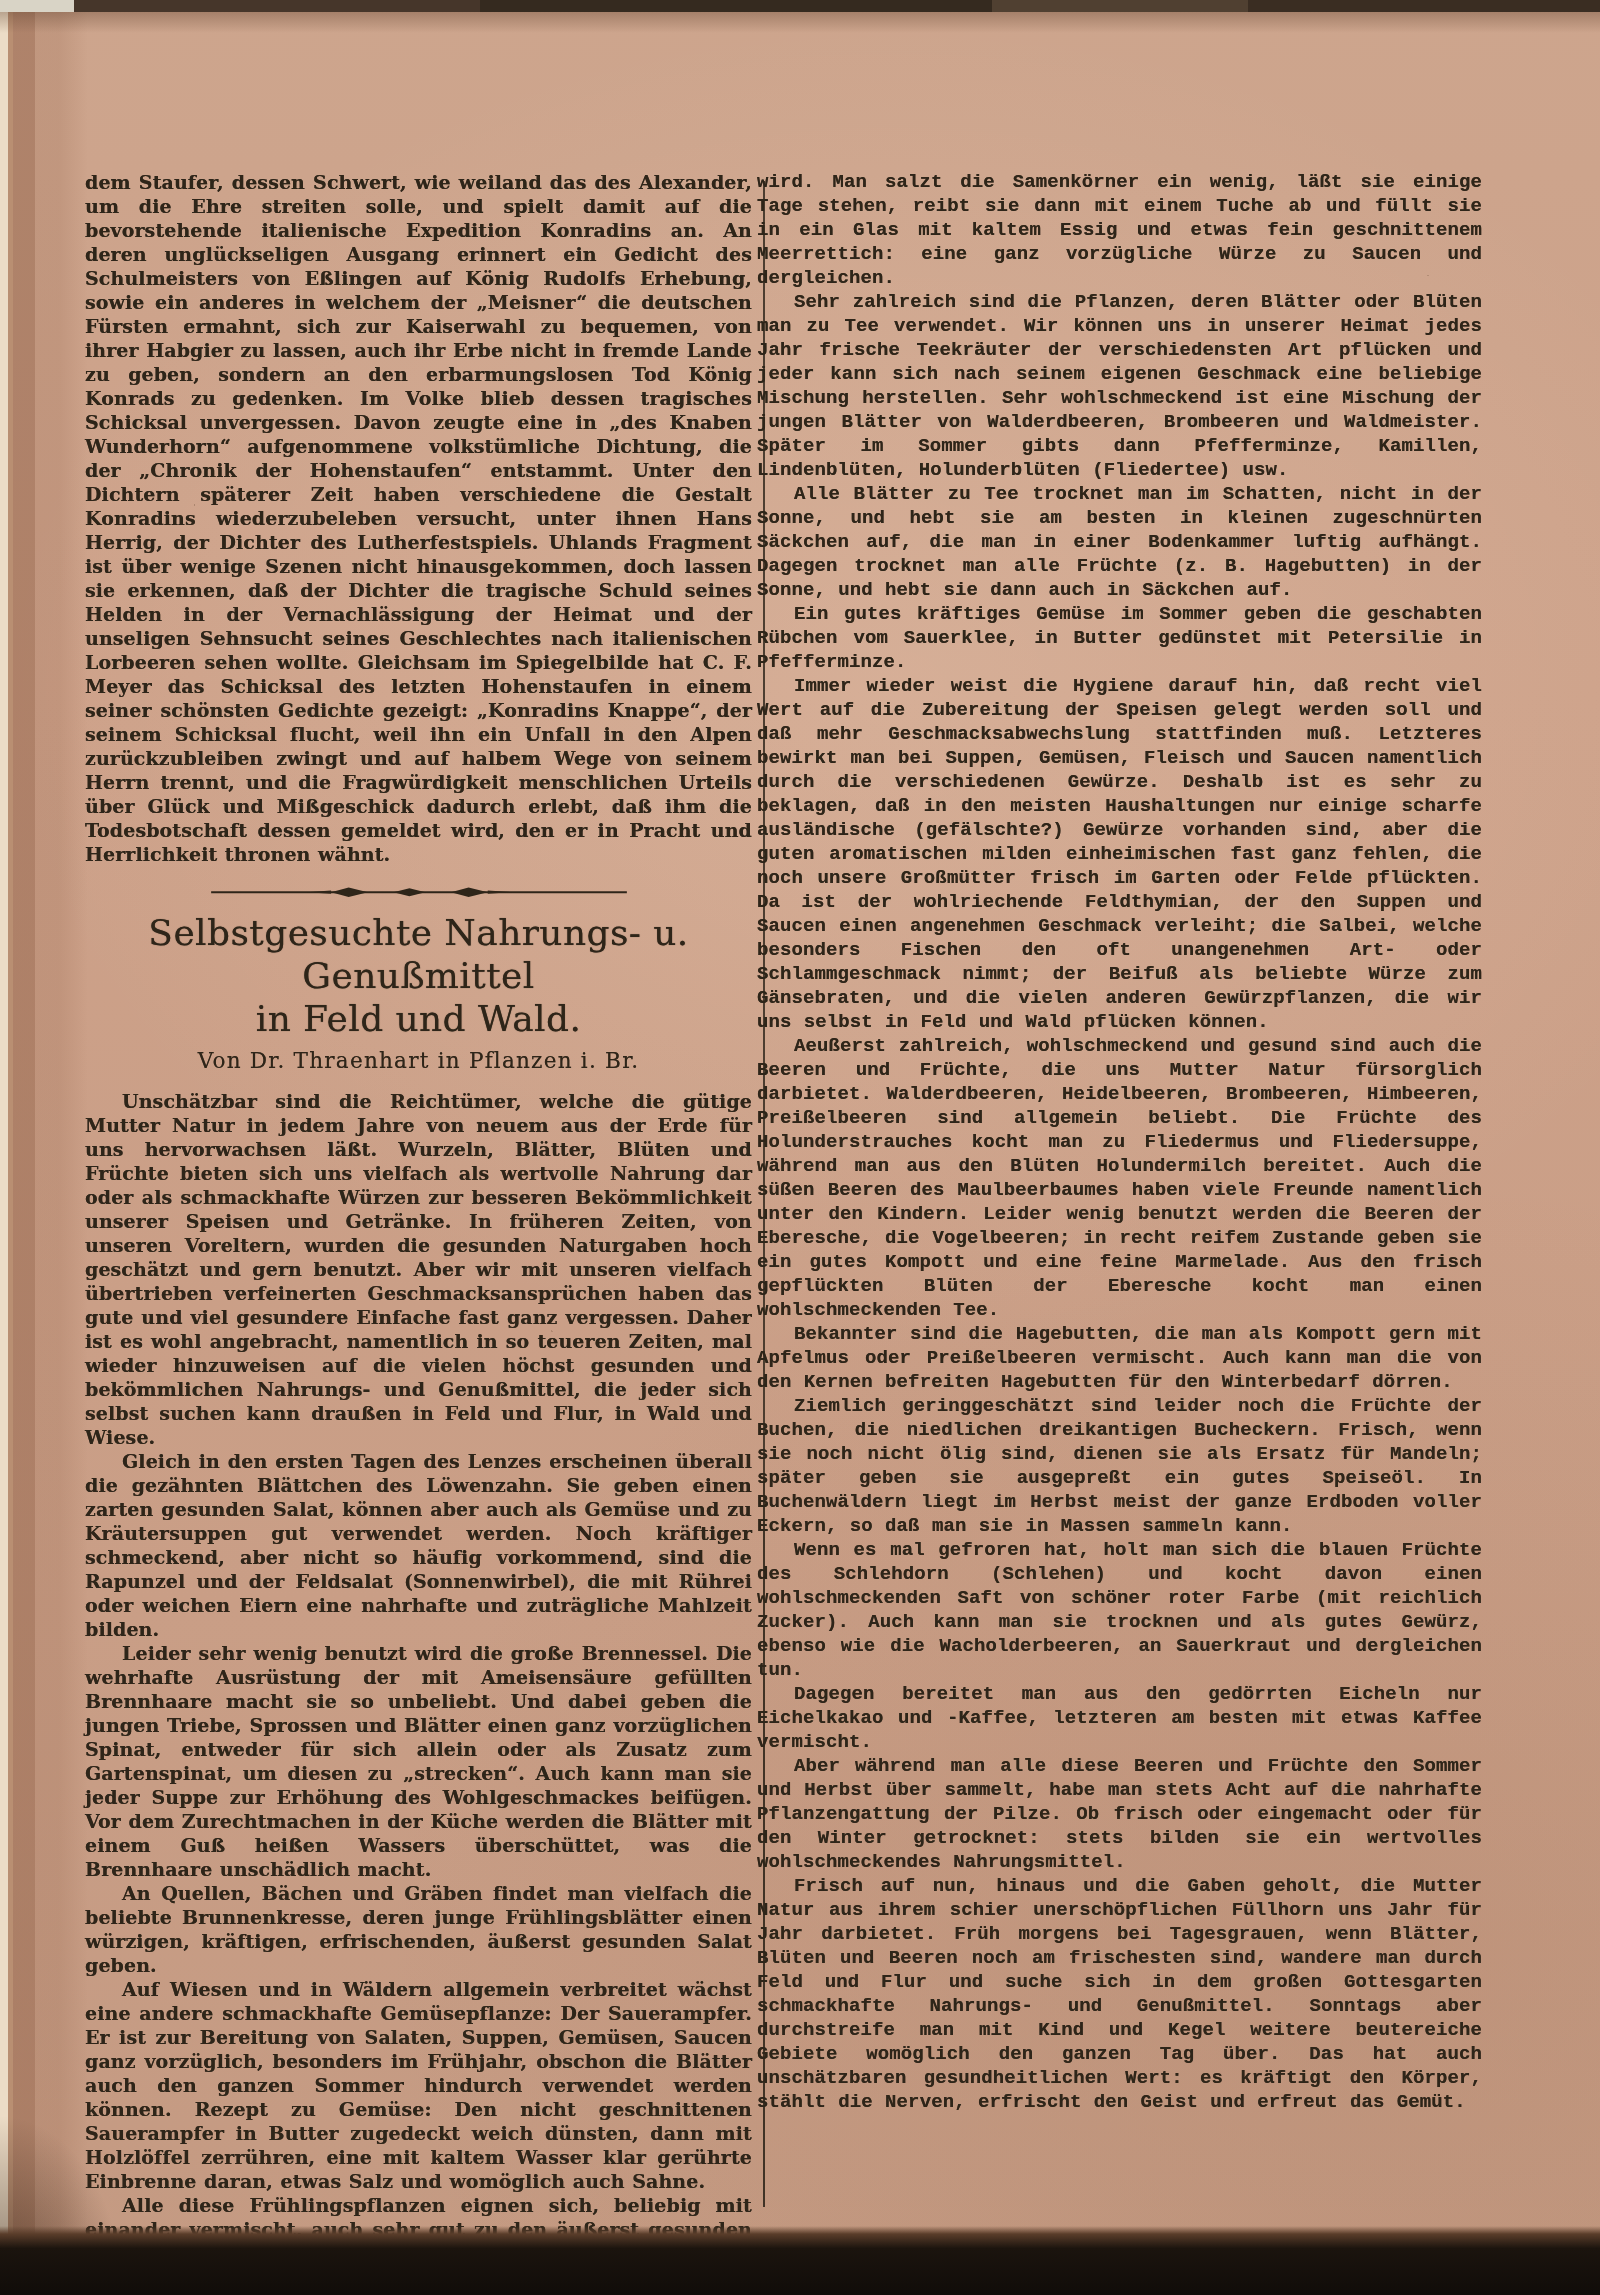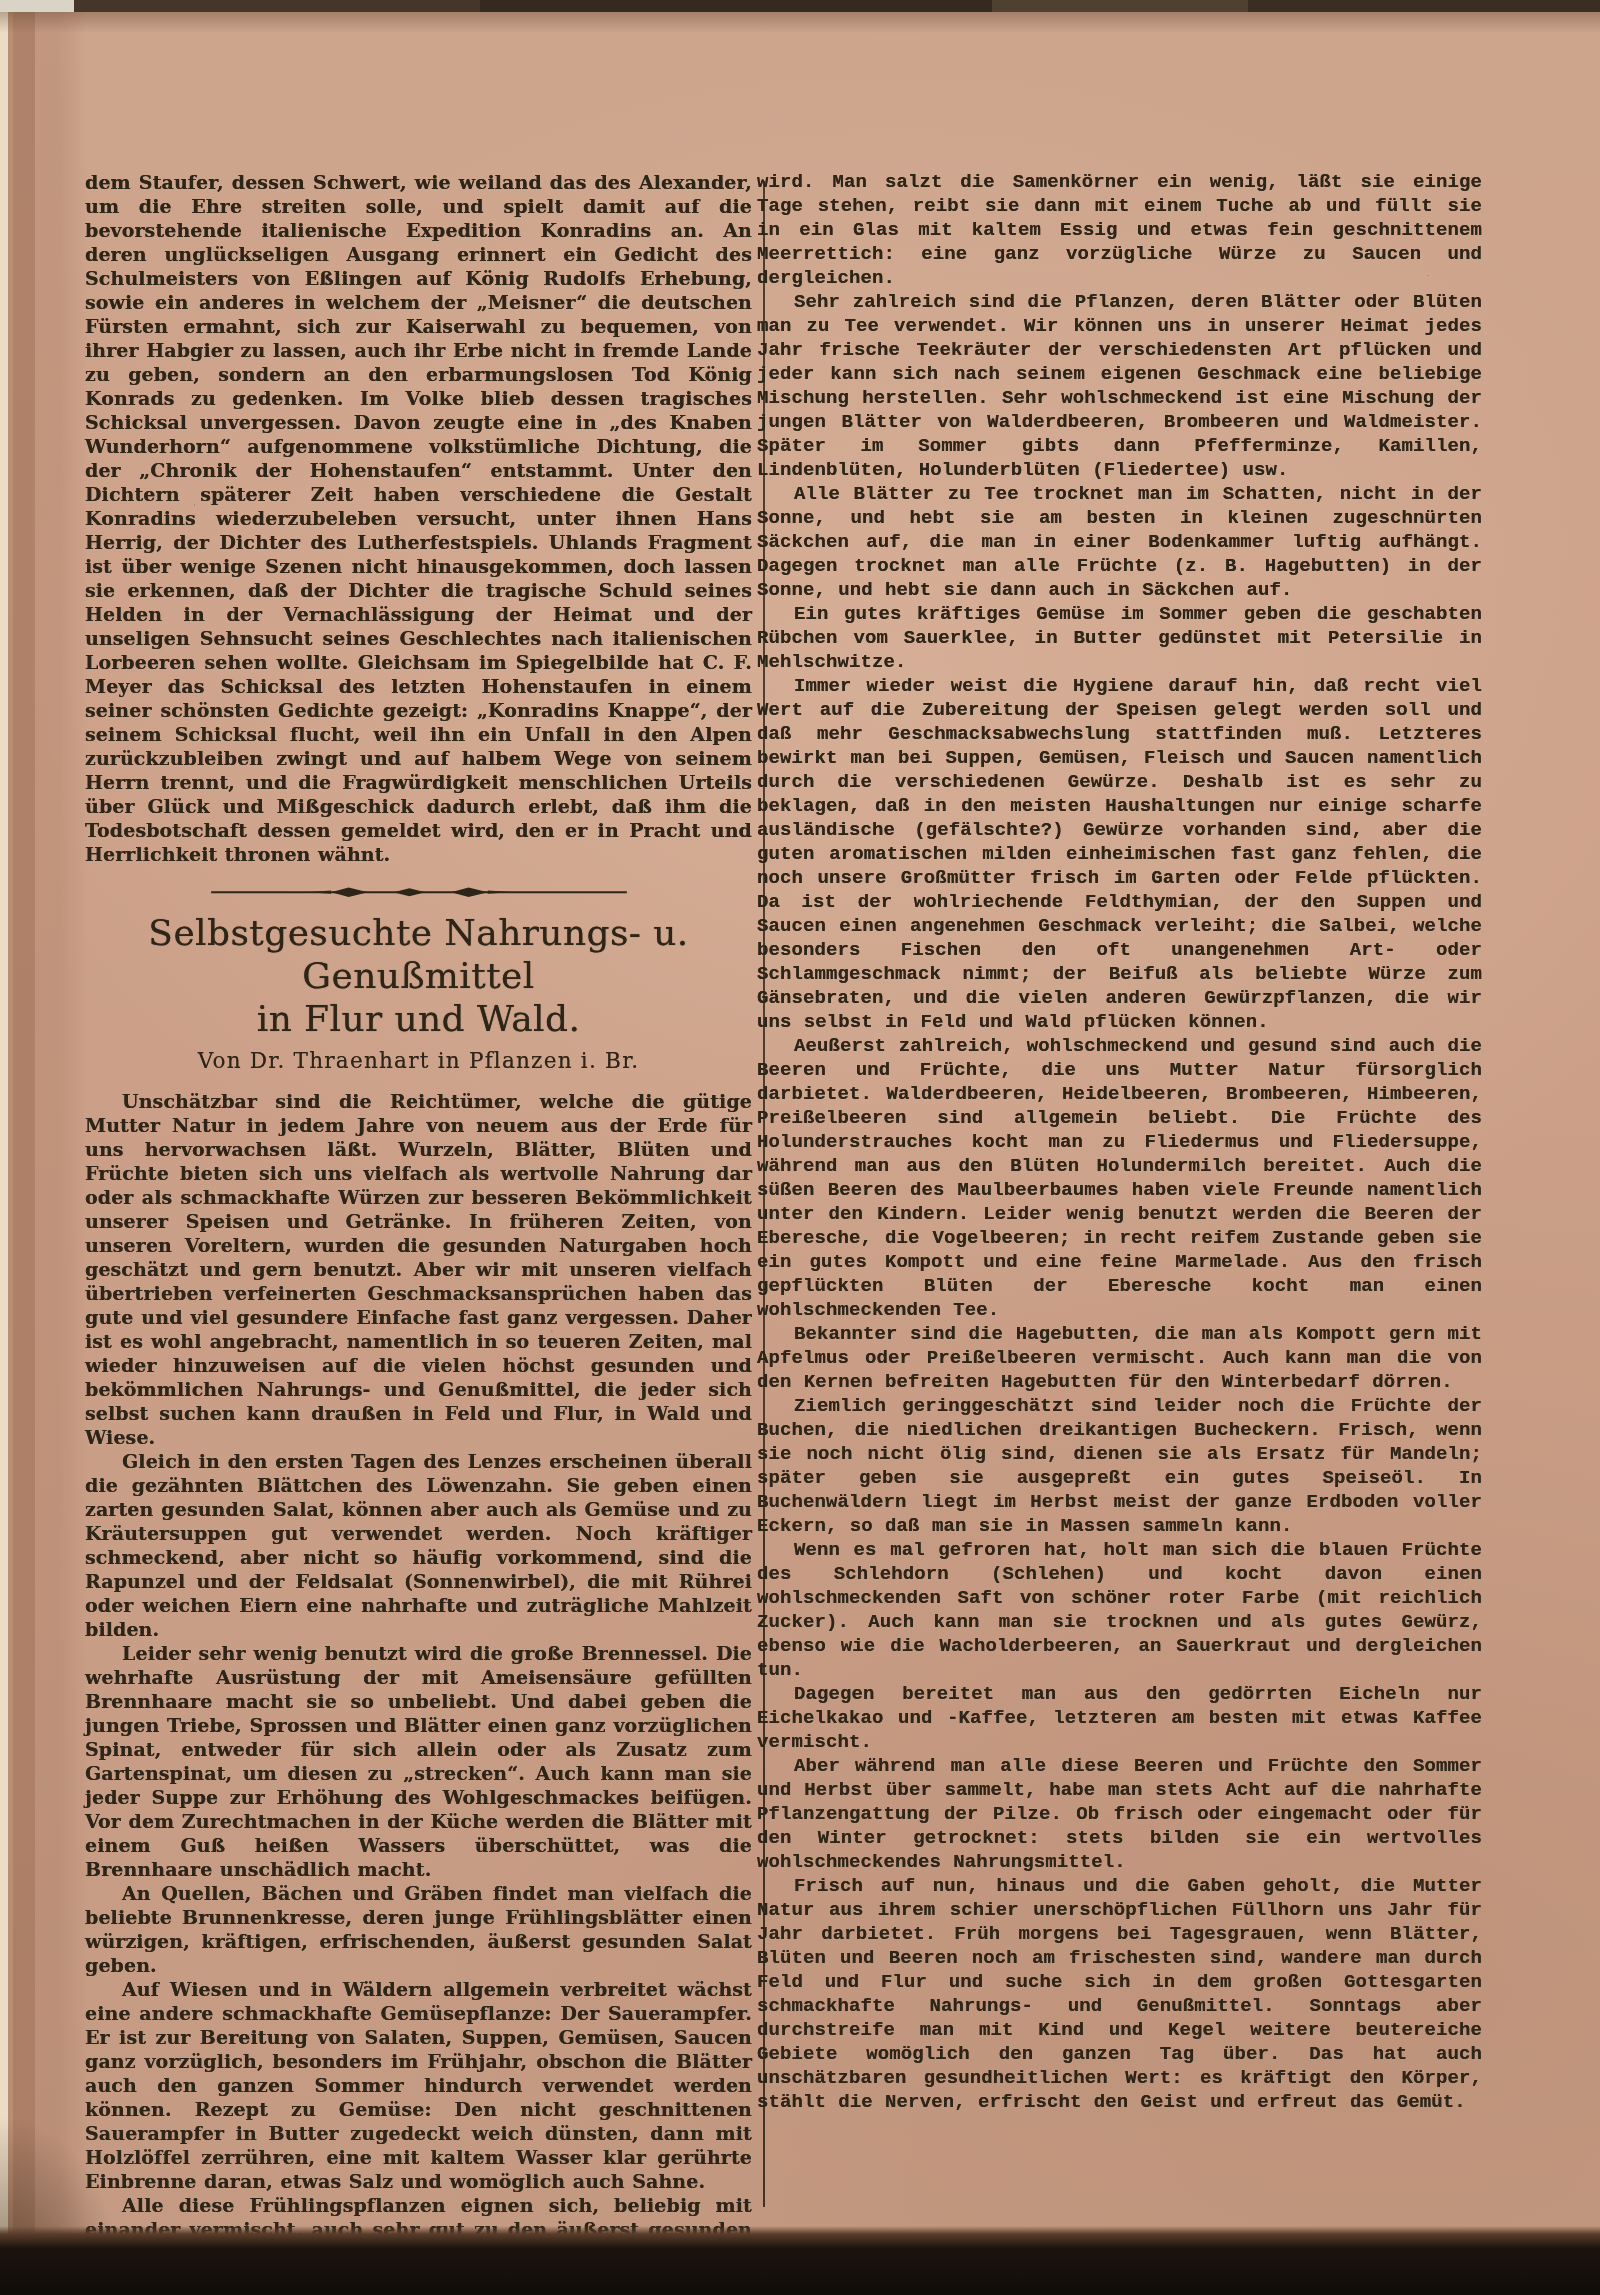--- a/index.html
+++ b/index.html
@@ -101,41 +101,41 @@
         <polygon points="150,9 172,3 196,9 172,15" fill="#2e2519"></polygon>
         <polygon points="228,9 248,4 268,9 248,14" fill="#2e2519"></polygon>
         <polygon points="300,9 322,3 346,9 322,15" fill="#2e2519"></polygon>
         <polygon points="120,9 150,7 150,11" fill="#2e2519"></polygon>
         <polygon points="376,9 346,7 346,11" fill="#2e2519"></polygon>
       </svg>
     </div>
 
     <h1 class="title">
       <span>Selbstgesuchte Nahrungs- u. Genußmittel</span><br>
-      <span>in Flur und Wald.</span>
+      <span>in Feld und Wald.</span>
     </h1>
 
     <div class="byline">Von Dr. Thraenhart in Pflanzen i. Br.</div>
 
     <p class="body-par">Unschätzbar sind die Reichtümer, welche die gütige Mutter Natur in jedem Jahre von neuem aus der Erde für uns hervorwachsen läßt. Wurzeln, Blätter, Blüten und Früchte bieten sich uns vielfach als wertvolle Nahrung dar oder als schmackhafte Würzen zur besseren Bekömmlichkeit unserer Speisen und Getränke. In früheren Zeiten, von unseren Voreltern, wurden die gesunden Naturgaben hoch geschätzt und gern benutzt. Aber wir mit unseren vielfach übertrieben verfeinerten Geschmacksansprüchen haben das gute und viel gesundere Einfache fast ganz vergessen. Daher ist es wohl angebracht, namentlich in so teueren Zeiten, mal wieder hinzuweisen auf die vielen höchst gesunden und bekömmlichen Nahrungs- und Genußmittel, die jeder sich selbst suchen kann draußen in Feld und Flur, in Wald und Wiese.</p>
     <p class="body-par">Gleich in den ersten Tagen des Lenzes erscheinen überall die gezähnten Blättchen des Löwenzahn. Sie geben einen zarten gesunden Salat, können aber auch als Gemüse und zu Kräutersuppen gut verwendet werden. Noch kräftiger schmeckend, aber nicht so häufig vorkommend, sind die Rapunzel und der Feldsalat (Sonnenwirbel), die mit Rührei oder weichen Eiern eine nahrhafte und zuträgliche Mahlzeit bilden.</p>
     <p class="body-par">Leider sehr wenig benutzt wird die große Brennessel. Die wehrhafte Ausrüstung der mit Ameisensäure gefüllten Brennhaare macht sie so unbeliebt. Und dabei geben die jungen Triebe, Sprossen und Blätter einen ganz vorzüglichen Spinat, entweder für sich allein oder als Zusatz zum Gartenspinat, um diesen zu „strecken“. Auch kann man sie jeder Suppe zur Erhöhung des Wohlgeschmackes beifügen. Vor dem Zurechtmachen in der Küche werden die Blätter mit einem Guß heißen Wassers überschüttet, was die Brennhaare unschädlich macht.</p>
     <p class="body-par">An Quellen, Bächen und Gräben findet man vielfach die beliebte Brunnenkresse, deren junge Frühlingsblätter einen würzigen, kräftigen, erfrischenden, äußerst gesunden Salat geben.</p>
     <p class="body-par">Auf Wiesen und in Wäldern allgemein verbreitet wächst eine andere schmackhafte Gemüsepflanze: Der Sauerampfer. Er ist zur Bereitung von Salaten, Suppen, Gemüsen, Saucen ganz vorzüglich, besonders im Frühjahr, obschon die Blätter auch den ganzen Sommer hindurch verwendet werden können. Rezept zu Gemüse: Den nicht geschnittenen Sauerampfer in Butter zugedeckt weich dünsten, dann mit Holzlöffel zerrühren, eine mit kaltem Wasser klar gerührte Einbrenne daran, etwas Salz und womöglich auch Sahne.</p>
     <p class="body-par">Alle diese Frühlingspflanzen eignen sich, beliebig mit einander vermischt, auch sehr gut zu den äußerst gesunden nährsalzreichen Kräutersuppen.</p>
     <p class="body-par">Schon von den ersten Frühlingstagen an sieht man überall auf Wiesen die Sumpfdotterblume ihre gelben Blüten entfalten. Die noch jungen grünen Knospen geben, in Estragonessig eingelegt, schmackhafte Kapern, die zur Verfälschung der echten dienen. Auch ist wohl wenig bekannt, daß man sich ebenfalls gute deutsche Kapern aus den Samenkörnern der Kapuzinerkresse bereiten kann, die vielfach in Gärten und auf Balkonen angepflanzt</p>
   </div>
 
   <div class="col-divider"></div>
 
   <div class="col col-right">
     <p class="body-par cont">wird. Man salzt die Samenkörner ein wenig, läßt sie einige Tage stehen, reibt sie dann mit einem Tuche ab und füllt sie in ein Glas mit kaltem Essig und etwas fein geschnittenem Meerrettich: eine ganz vorzügliche Würze zu Saucen und dergleichen.</p>
     <p class="body-par">Sehr zahlreich sind die Pflanzen, deren Blätter oder Blüten man zu Tee verwendet. Wir können uns in unserer Heimat jedes Jahr frische Teekräuter der verschiedensten Art pflücken und jeder kann sich nach seinem eigenen Geschmack eine beliebige Mischung herstellen. Sehr wohlschmeckend ist eine Mischung der jungen Blätter von Walderdbeeren, Brombeeren und Waldmeister. Später im Sommer gibts dann Pfefferminze, Kamillen, Lindenblüten, Holunderblüten (Fliedertee) usw.</p>
     <p class="body-par">Alle Blätter zu Tee trocknet man im Schatten, nicht in der Sonne, und hebt sie am besten in kleinen zugeschnürten Säckchen auf, die man in einer Bodenkammer luftig aufhängt. Dagegen trocknet man alle Früchte (z. B. Hagebutten) in der Sonne, und hebt sie dann auch in Säckchen auf.</p>
-    <p class="body-par">Ein gutes kräftiges Gemüse im Sommer geben die geschabten Rübchen vom Sauerklee, in Butter gedünstet mit Petersilie in Mehlschwitze.</p>
+    <p class="body-par">Ein gutes kräftiges Gemüse im Sommer geben die geschabten Rübchen vom Sauerklee, in Butter gedünstet mit Petersilie in Pfefferminze.</p>
     <p class="body-par">Immer wieder weist die Hygiene darauf hin, daß recht viel Wert auf die Zubereitung der Speisen gelegt werden soll und daß mehr Geschmacksabwechslung stattfinden muß. Letzteres bewirkt man bei Suppen, Gemüsen, Fleisch und Saucen namentlich durch die verschiedenen Gewürze. Deshalb ist es sehr zu beklagen, daß in den meisten Haushaltungen nur einige scharfe ausländische (gefälschte?) Gewürze vorhanden sind, aber die guten aromatischen milden einheimischen fast ganz fehlen, die noch unsere Großmütter frisch im Garten oder Felde pflückten. Da ist der wohlriechende Feldthymian, der den Suppen und Saucen einen angenehmen Geschmack verleiht; die Salbei, welche besonders Fischen den oft unangenehmen Art- oder Schlammgeschmack nimmt; der Beifuß als beliebte Würze zum Gänsebraten, und die vielen anderen Gewürzpflanzen, die wir uns selbst in Feld und Wald pflücken können.</p>
     <p class="body-par">Aeußerst zahlreich, wohlschmeckend und gesund sind auch die Beeren und Früchte, die uns Mutter Natur fürsorglich darbietet. Walderdbeeren, Heidelbeeren, Brombeeren, Himbeeren, Preißelbeeren sind allgemein beliebt. Die Früchte des Holunderstrauches kocht man zu Fliedermus und Fliedersuppe, während man aus den Blüten Holundermilch bereitet. Auch die süßen Beeren des Maulbeerbaumes haben viele Freunde namentlich unter den Kindern. Leider wenig benutzt werden die Beeren der Eberesche, die Vogelbeeren; in recht reifem Zustande geben sie ein gutes Kompott und eine feine Marmelade. Aus den frisch gepflückten Blüten der Eberesche kocht man einen wohlschmeckenden Tee.</p>
     <p class="body-par">Bekannter sind die Hagebutten, die man als Kompott gern mit Apfelmus oder Preißelbeeren vermischt. Auch kann man die von den Kernen befreiten Hagebutten für den Winterbedarf dörren.</p>
     <p class="body-par">Ziemlich geringgeschätzt sind leider noch die Früchte der Buchen, die niedlichen dreikantigen Bucheckern. Frisch, wenn sie noch nicht ölig sind, dienen sie als Ersatz für Mandeln; später geben sie ausgepreßt ein gutes Speiseöl. In Buchenwäldern liegt im Herbst meist der ganze Erdboden voller Eckern, so daß man sie in Massen sammeln kann.</p>
     <p class="body-par">Wenn es mal gefroren hat, holt man sich die blauen Früchte des Schlehdorn (Schlehen) und kocht davon einen wohlschmeckenden Saft von schöner roter Farbe (mit reichlich Zucker). Auch kann man sie trocknen und als gutes Gewürz, ebenso wie die Wacholderbeeren, an Sauerkraut und dergleichen tun.</p>
     <p class="body-par">Dagegen bereitet man aus den gedörrten Eicheln nur Eichelkakao und -Kaffee, letzteren am besten mit etwas Kaffee vermischt.</p>
     <p class="body-par">Aber während man alle diese Beeren und Früchte den Sommer und Herbst über sammelt, habe man stets Acht auf die nahrhafte Pflanzengattung der Pilze. Ob frisch oder eingemacht oder für den Winter getrocknet: stets bilden sie ein wertvolles wohlschmeckendes Nahrungsmittel.</p>
     <p class="body-par">Frisch auf nun, hinaus und die Gaben geholt, die Mutter Natur aus ihrem schier unerschöpflichen Füllhorn uns Jahr für Jahr darbietet. Früh morgens bei Tagesgrauen, wenn Blätter, Blüten und Beeren noch am frischesten sind, wandere man durch Feld und Flur und suche sich in dem großen Gottesgarten schmackhafte Nahrungs- und Genußmittel. Sonntags aber durchstreife man mit Kind und Kegel weitere beutereiche Gebiete womöglich den ganzen Tag über. Das hat auch unschätzbaren gesundheitlichen Wert: es kräftigt den Körper, stählt die Nerven, erfrischt den Geist und erfreut das Gemüt.</p>
   </div>
 

